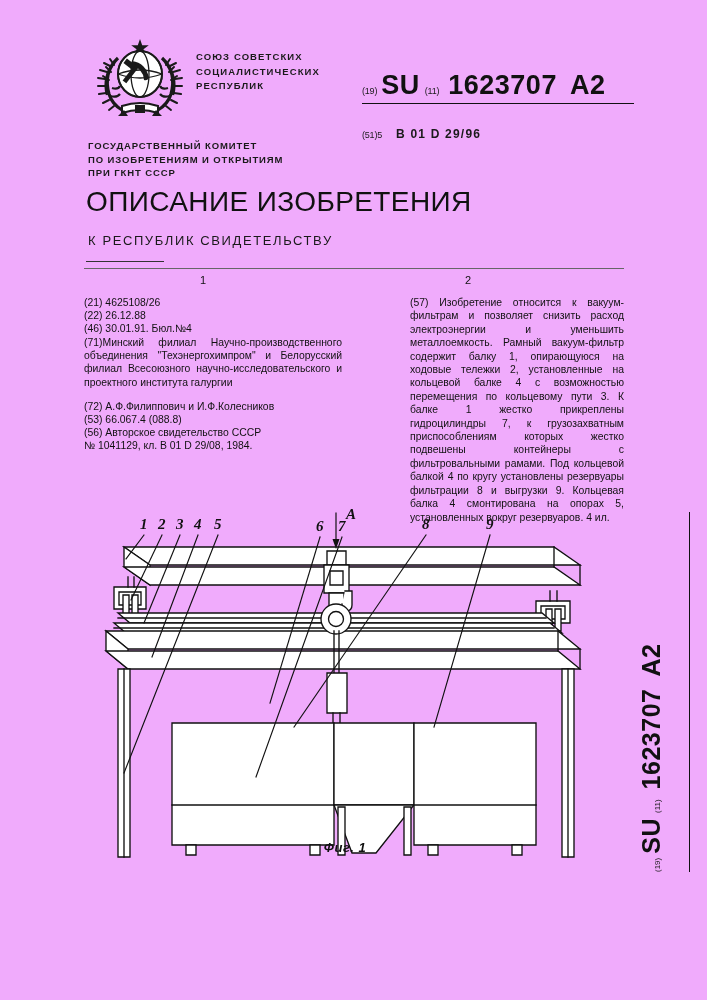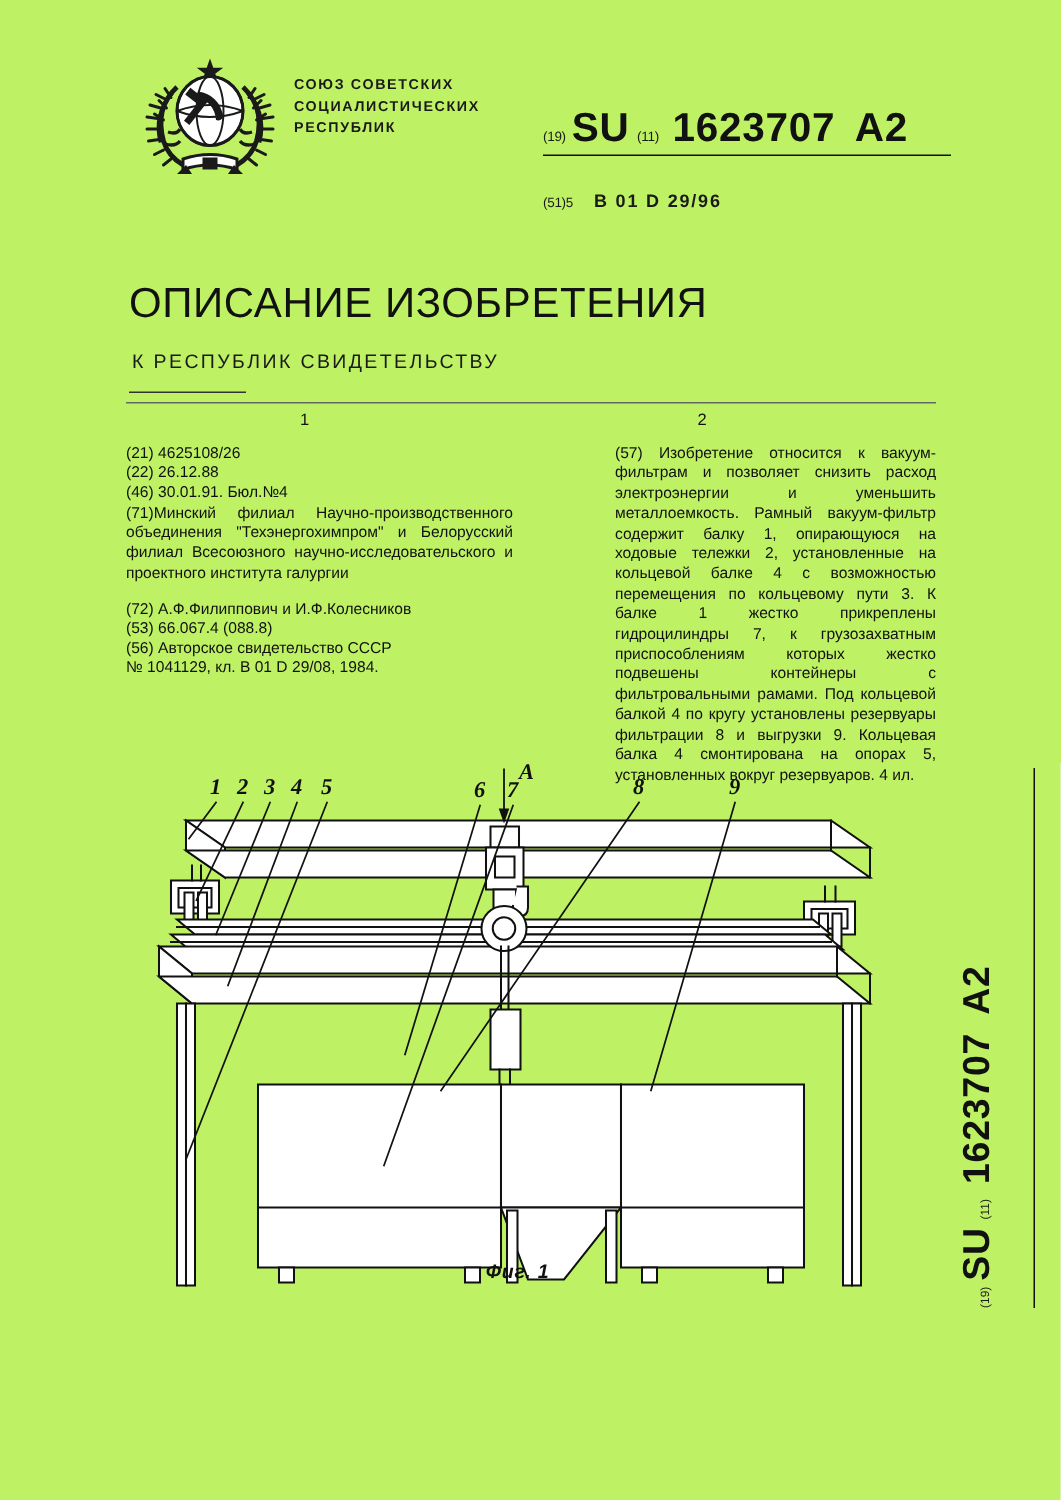--- a/index.html
+++ b/index.html
@@ -7,21 +7,21 @@
     padding: 0;
     background: #f2f2f0;
   }
   body {
     font-family: "Liberation Sans", sans-serif;
   }
   #page {
     position: relative;
     width: 707px;
     height: 1000px;
-    background: #bef264;
+    background: #f0abfc;
     overflow: hidden;
     margin: 0;
   }
 
   
   #header {
     position: absolute;
     left: 0; top: 0;
     width: 707px; height: 262px;
   }
@@ -297,20 +297,25 @@
         </g>
       </svg>
     </div>
 
     <div id="country-block">
       <div>СОЮЗ  СОВЕТСКИХ</div>
       <div>СОЦИАЛИСТИЧЕСКИХ</div>
       <div>РЕСПУБЛИК</div>
     </div>
 
+    <div id="committee-block">
+      <div>ГОСУДАРСТВЕННЫЙ  КОМИТЕТ</div>
+      <div>ПО ИЗОБРЕТЕНИЯМ И ОТКРЫТИЯМ</div>
+      <div>ПРИ ГКНТ СССР</div>
+    </div>
 
     <div id="patno-line">
       <span class="inid-sm">(19)</span>
       <span id="cc-code">SU</span>
       <span class="inid-sm">(11)</span>
       <span id="doc-number">1623707</span>
       <span id="kind-code">A2</span>
     </div>
 
     <div id="ipc-line">

